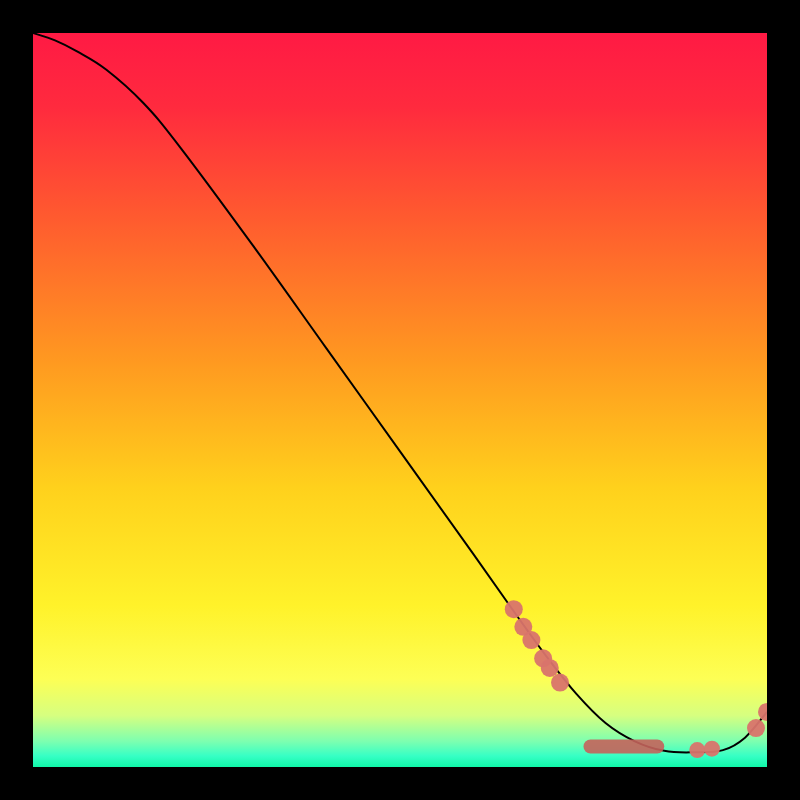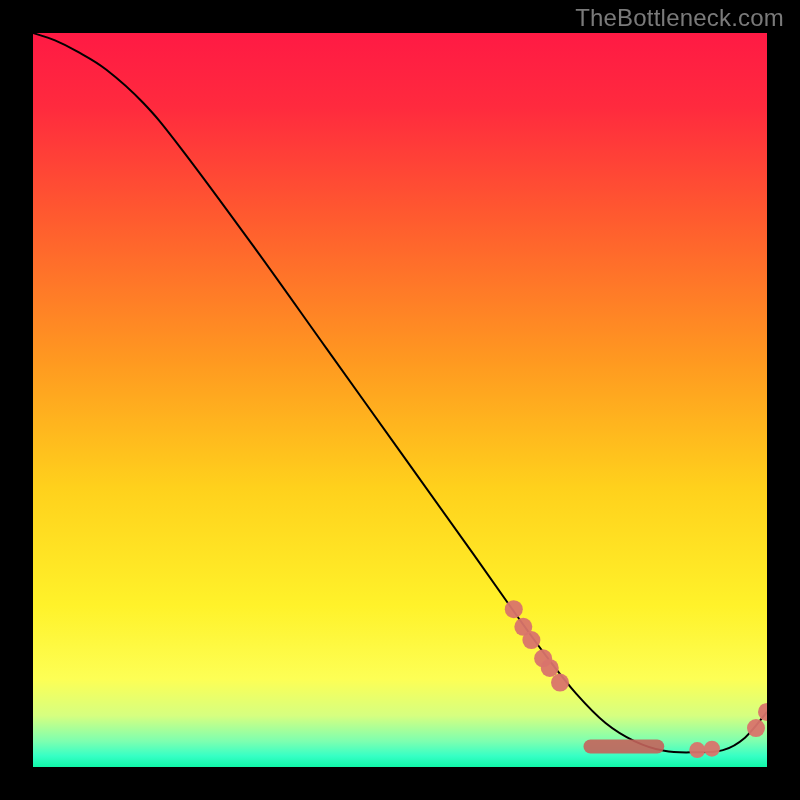--- a/index.html
+++ b/index.html
@@ -44,21 +44,20 @@
     height: 734px;
     z-index: 2;
     pointer-events: none;
   }
 </style>
 </head>
 <body>
 
 <div class="stage">
 
-  <div class="watermark">TheBottleneck.com</div>
 
   <svg class="plot" viewBox="0 0 100 100" preserveAspectRatio="none">
     <defs>
       <linearGradient id="bg-grad" x1="0" y1="0" x2="0" y2="1">
           <stop offset="0.00%" stop-color="#ff1a44"></stop>
           <stop offset="10.00%" stop-color="#ff2a3e"></stop>
           <stop offset="25.00%" stop-color="#ff5a2f"></stop>
           <stop offset="45.00%" stop-color="#ff9a20"></stop>
           <stop offset="62.00%" stop-color="#ffd11c"></stop>
           <stop offset="78.00%" stop-color="#fff22a"></stop>

